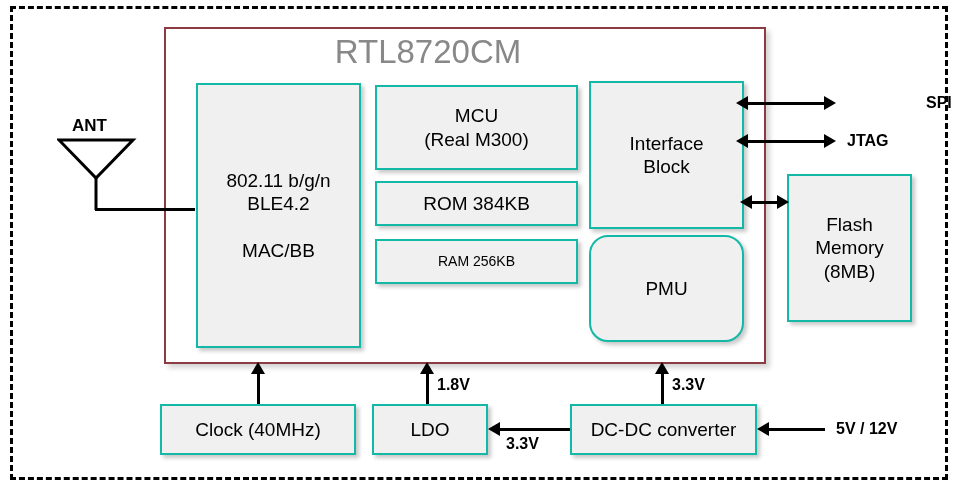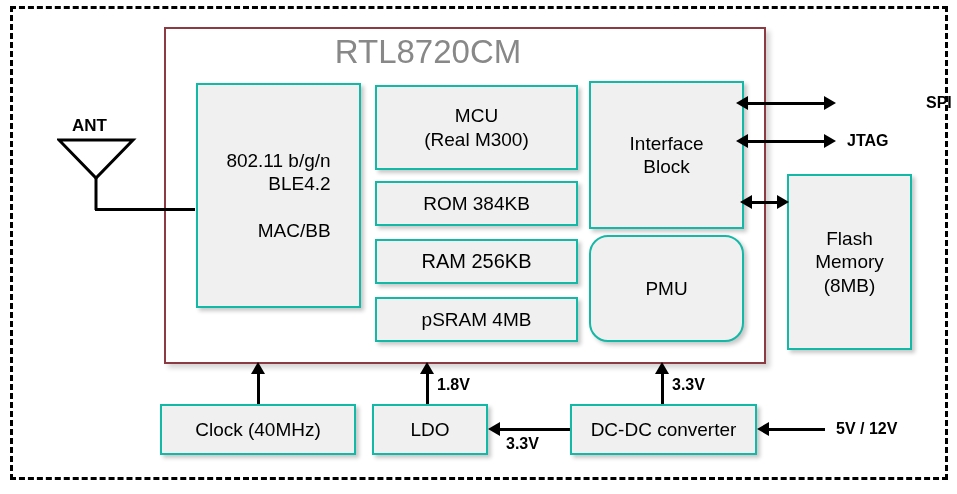--- a/index.html
+++ b/index.html
@@ -129,60 +129,57 @@
   <div id="chip-title">RTL8720CM</div>
 
   <div id="ant-label">ANT</div>
   <svg id="ant-symbol" width="80" height="80">
     <polygon points="2,2 76,2 39,40" fill="none" stroke="#000000" stroke-width="3"></polygon>
     <line x1="39" y1="40" x2="39" y2="72" stroke="#000000" stroke-width="3"></line>
   </svg>
 
   <div class="lineh" style="left:95px; top:208px; width:100px;"></div>
 
-  <div class="blk" style="left:196px; top:83px; width:165px; height:225px; font-size:19px;text-align:right;">
+  <div class="blk" style="left:196px; top:83px; width:165px; height:265px; font-size:19px;">
     <div>
       <div>802.11 b/g/n</div>
       <div>BLE4.2</div>
       <div style="height:24px;"></div>
       <div>MAC/BB</div>
     </div>
   </div>
 
   <div class="blk" style="left:375px; top:85px; width:203px; height:85px; font-size:19px;">
     <div>
       <div>MCU</div>
       <div>(Real M300)</div>
     </div>
   </div>
 
   <div class="blk" style="left:375px; top:181px; width:203px; height:45px; font-size:19px;">
     <span>ROM 384KB</span>
   </div>
 
-  <div class="blk" style="left:375px; top:239px; width:203px; height:45px; font-size:20px;">
+  <div class="blk" style="left:375px; top:239px; width:203px; height:45px; font-size:14px;">
     <span>RAM 256KB</span>
   </div>
 
-  <div class="blk" style="left:375px; top:297px; width:203px; height:45px; font-size:19px;">
-    <span>pSRAM 4MB</span>
-  </div>
 
   <div class="blk" style="left:589px; top:81px; width:155px; height:148px; font-size:19px;">
     <div>
       <div>Interface</div>
       <div>Block</div>
     </div>
   </div>
 
   <div class="blk" style="left:589px; top:235px; width:155px; height:107px; font-size:19px;border-radius:19px;">
     <span>PMU</span>
   </div>
 
-  <div class="blk" style="left:787px; top:174px; width:125px; height:176px; font-size:19px;">
+  <div class="blk" style="left:787px; top:174px; width:125px; height:148px; font-size:19px;">
     <div>
       <div>Flash</div>
       <div>Memory</div>
       <div>(8MB)</div>
     </div>
   </div>
 
   <div class="blk" style="left:160px; top:404px; width:196px; height:51px; font-size:19px;">
     <span>Clock (40MHz)</span>
   </div>

